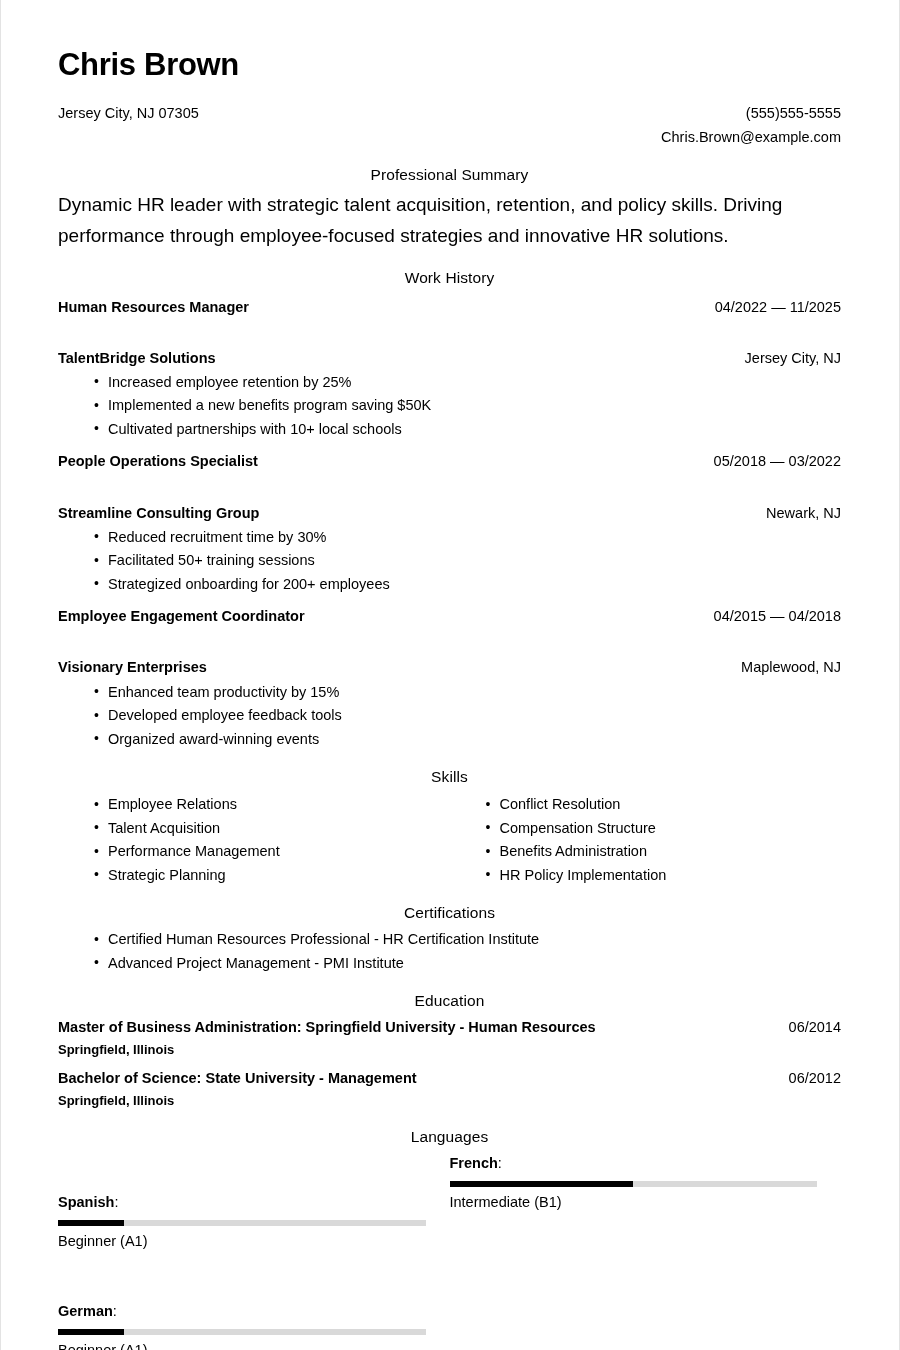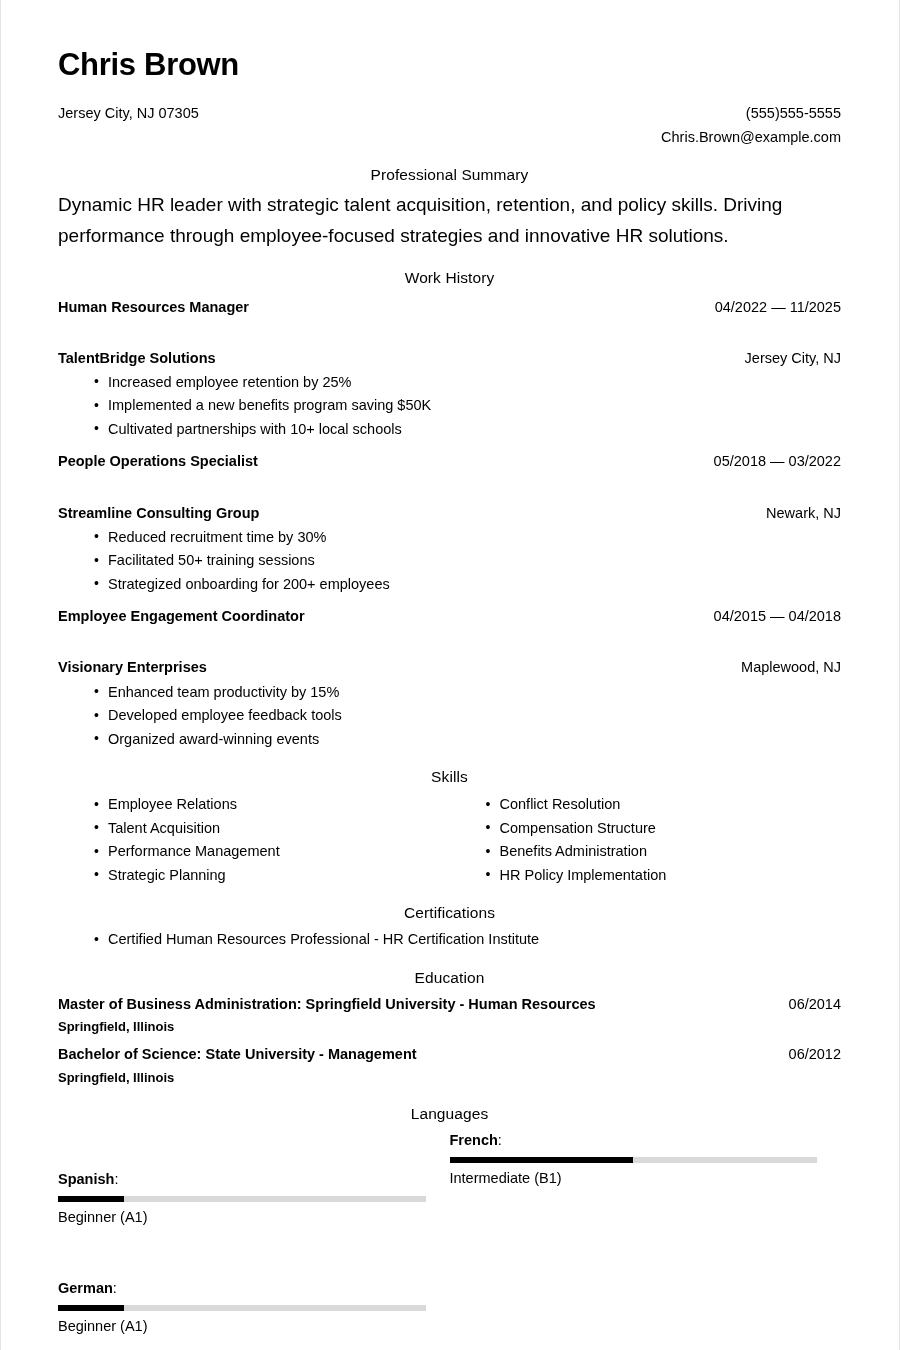--- a/index.html
+++ b/index.html
@@ -264,20 +264,21 @@
           <li>Compensation Structure</li>
           <li>Benefits Administration</li>
           <li>HR Policy Implementation</li>
         </ul>
       </div>
     </div>
 
     <div class="sec-head">Certifications</div>
     <ul class="cert-list">
       <li>Certified Human Resources Professional - HR Certification Institute</li>
+      <li>Advanced Project Management - PMI Institute</li>
     </ul>
 
     <div class="sec-head">Education</div>
 
     <div class="edu">
       <div class="edu-line">
         <span>Master of Business Administration: Springfield University - Human Resources</span>
         <span class="edu-date">06/2014</span>
       </div>
       <div class="edu-loc">Springfield, Illinois</div>

